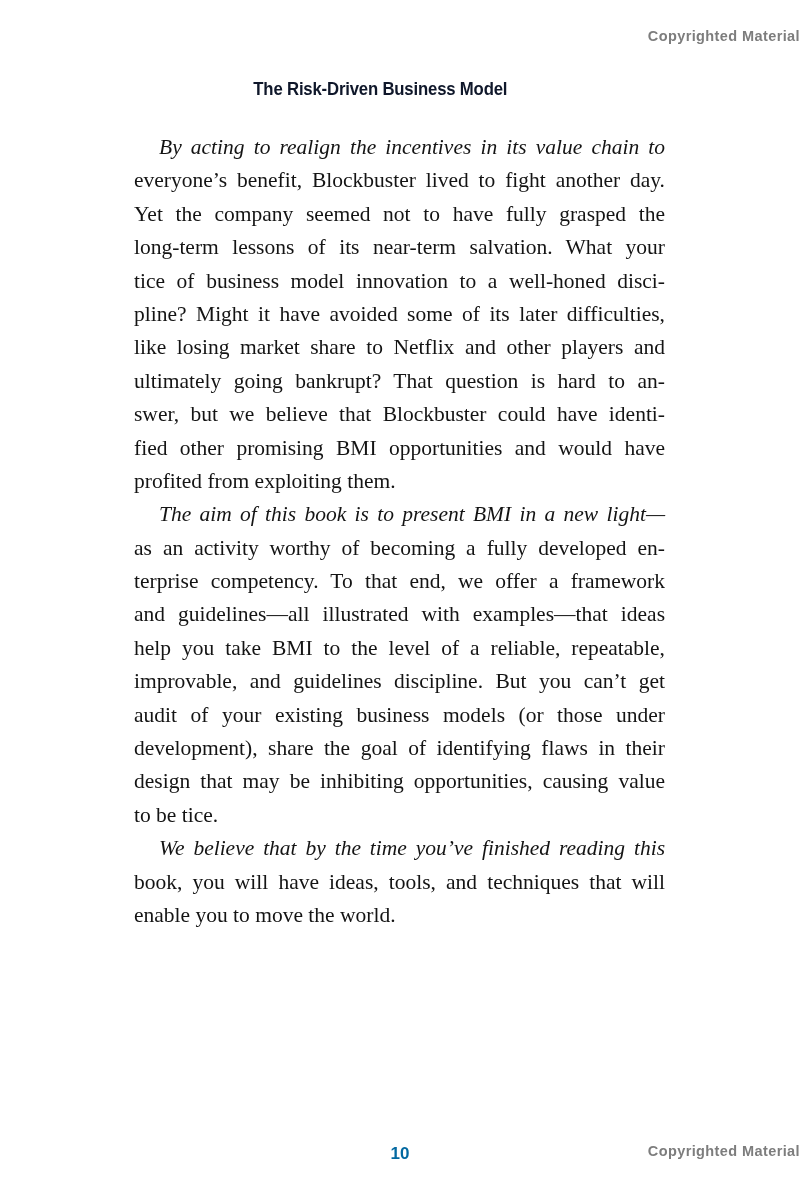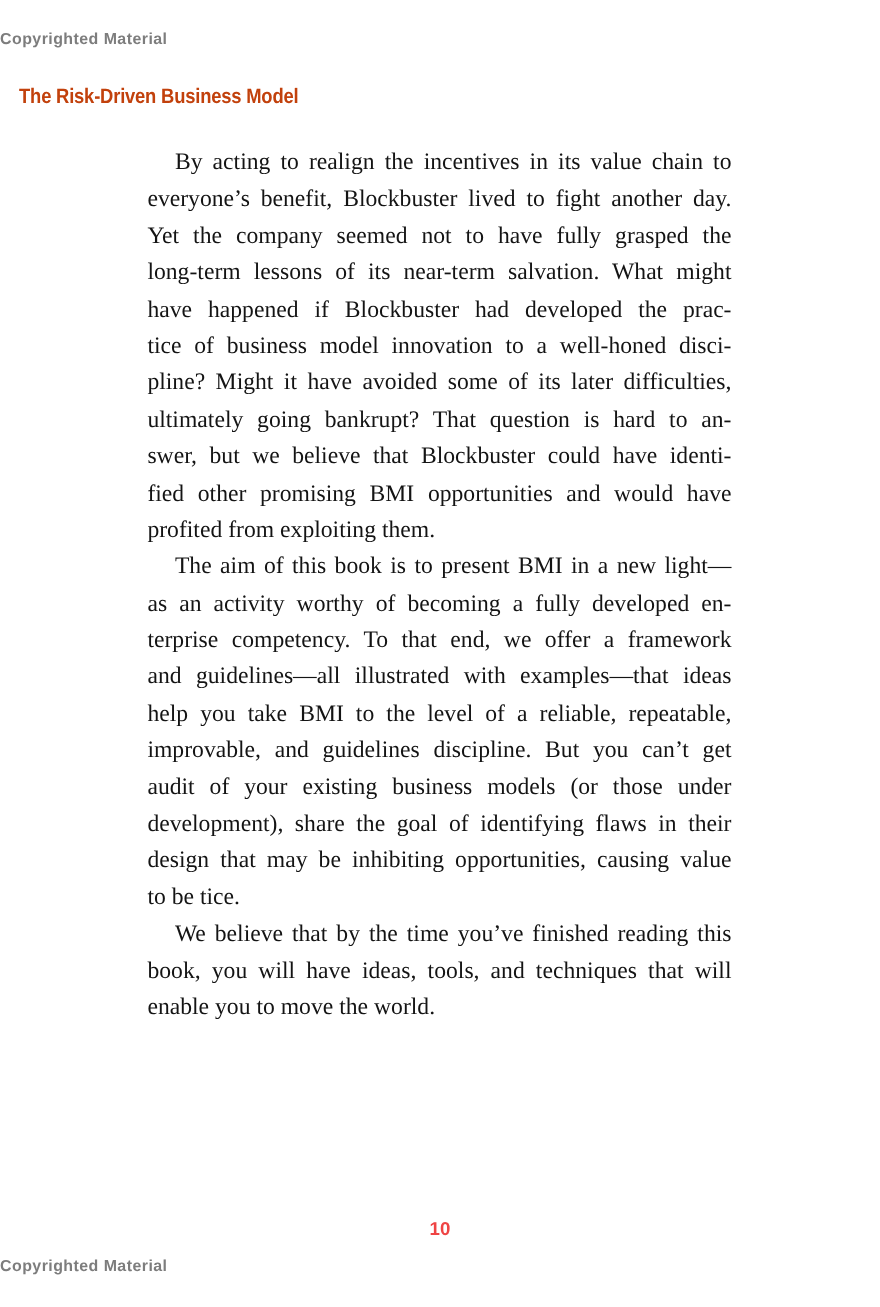--- a/index.html
+++ b/index.html
@@ -17,38 +17,38 @@
     position: absolute;
     inset: 0;
     background: #ffffff;
   }
 
   
   .copyright {
     position: absolute;
     left: 0;
     width: 800px;
-    text-align: left;
+    text-align: right;
     font-family: "Liberation Sans", sans-serif;
     font-size: 14.5px;
     font-weight: bold;
     letter-spacing: 0.4px;
     color: #7d7d7d;
   }
   .copyright.top { top: 28px; }
   .copyright.bottom { top: 1143px; }
 
   
   .running-head {
     position: absolute;
     top: 78px;
     left: 0;
     width: 760px;
-    text-align: left;
-    color: #c2410c;
+    text-align: center;
+    color: #0f172a;
   }
   .running-head .squeeze {
     display: inline-block;
     font-family: "Liberation Sans", sans-serif;
     font-weight: bold;
     font-size: 19px;
     letter-spacing: -0.2px;
     transform: scaleX(0.88);
     transform-origin: center center;
     white-space: nowrap;
@@ -66,56 +66,56 @@
     color: #141414;
   }
   .paragraph { margin: 0; padding: 0; }
   .line {
     text-align: justify;
     text-align-last: justify;
     white-space: normal;
     height: 33.4px;
     overflow: visible;
   }
-  .line.first { text-indent: 25px; }
+  .line.first { text-indent: 25px; font-style: italic; }
   .line.last { text-align-last: left; }
 
   
   .page-number {
     position: absolute;
-    top: 1108px;
+    top: 1144px;
     left: 0;
     width: 800px;
     text-align: center;
     font-family: "Liberation Sans", sans-serif;
     font-weight: bold;
     font-size: 17px;
-    color: #ef4444;
+    color: #0369a1;
   }
 </style>
 </head>
 <body>
 
 <div class="page">
 
   <div class="copyright top">Copyrighted Material</div>
 
   <div class="running-head">
     <span class="squeeze">The Risk-Driven Business Model</span>
   </div>
 
   <div class="body-text">
       <div class="paragraph">
         <div class="line first">By acting to realign the incentives in its value chain to</div>
         <div class="line">everyone’s benefit, Blockbuster lived to fight another day.</div>
         <div class="line">Yet the company seemed not to have fully grasped the</div>
-        <div class="line">long-term lessons of its near-term salvation. What might</div>
-        <div class="line">have happened if Blockbuster had developed the prac-</div>
+        <div class="line">long-term lessons of its near-term salvation. What your</div>
         <div class="line">tice of business model innovation to a well-honed disci-</div>
         <div class="line">pline? Might it have avoided some of its later difficulties,</div>
+        <div class="line">like losing market share to Netflix and other players and</div>
         <div class="line">ultimately going bankrupt? That question is hard to an-</div>
         <div class="line">swer, but we believe that Blockbuster could have identi-</div>
         <div class="line">fied other promising BMI opportunities and would have</div>
         <div class="line last">profited from exploiting them.</div>
       </div>
       <div class="paragraph">
         <div class="line first">The aim of this book is to present BMI in a new light—</div>
         <div class="line">as an activity worthy of becoming a fully developed en-</div>
         <div class="line">terprise competency. To that end, we offer a framework</div>
         <div class="line">and guidelines—all illustrated with examples—that ideas</div>

